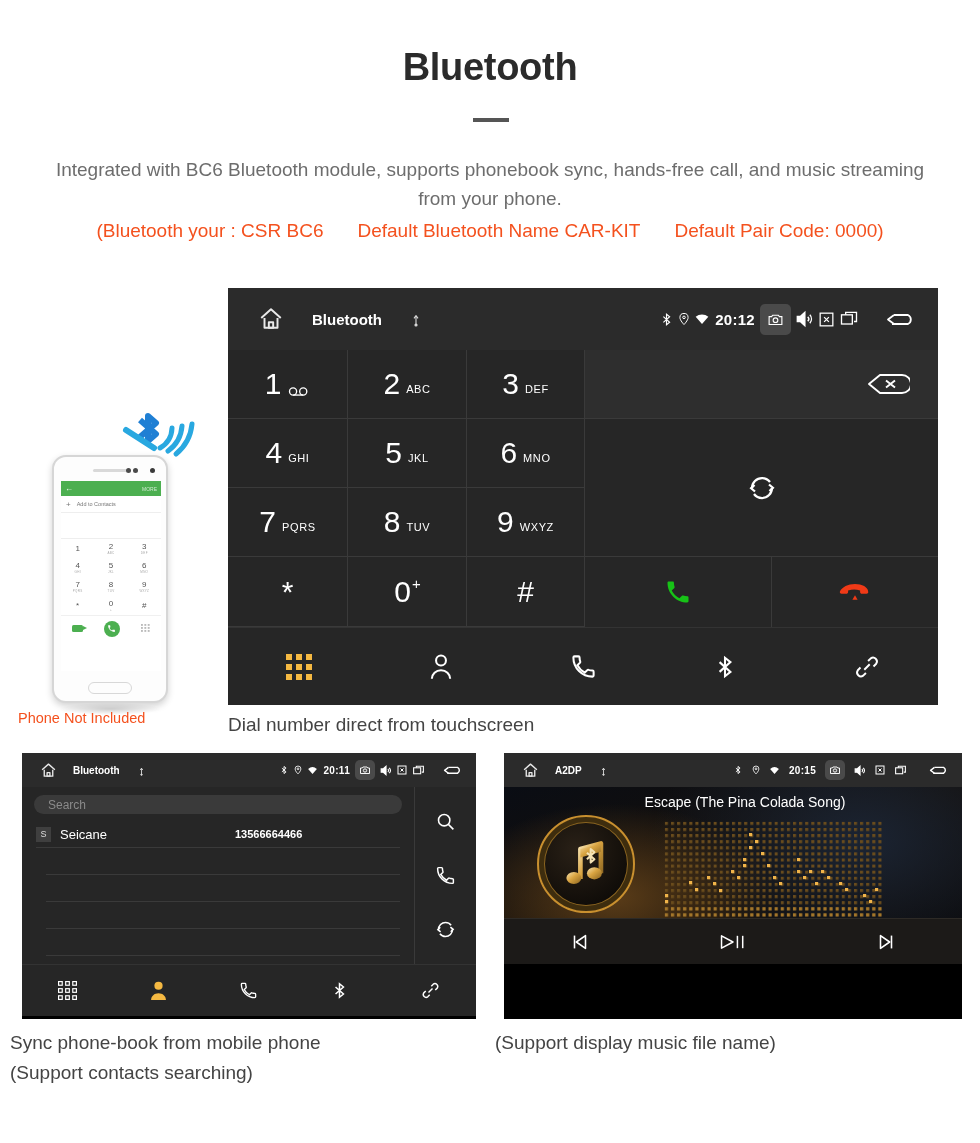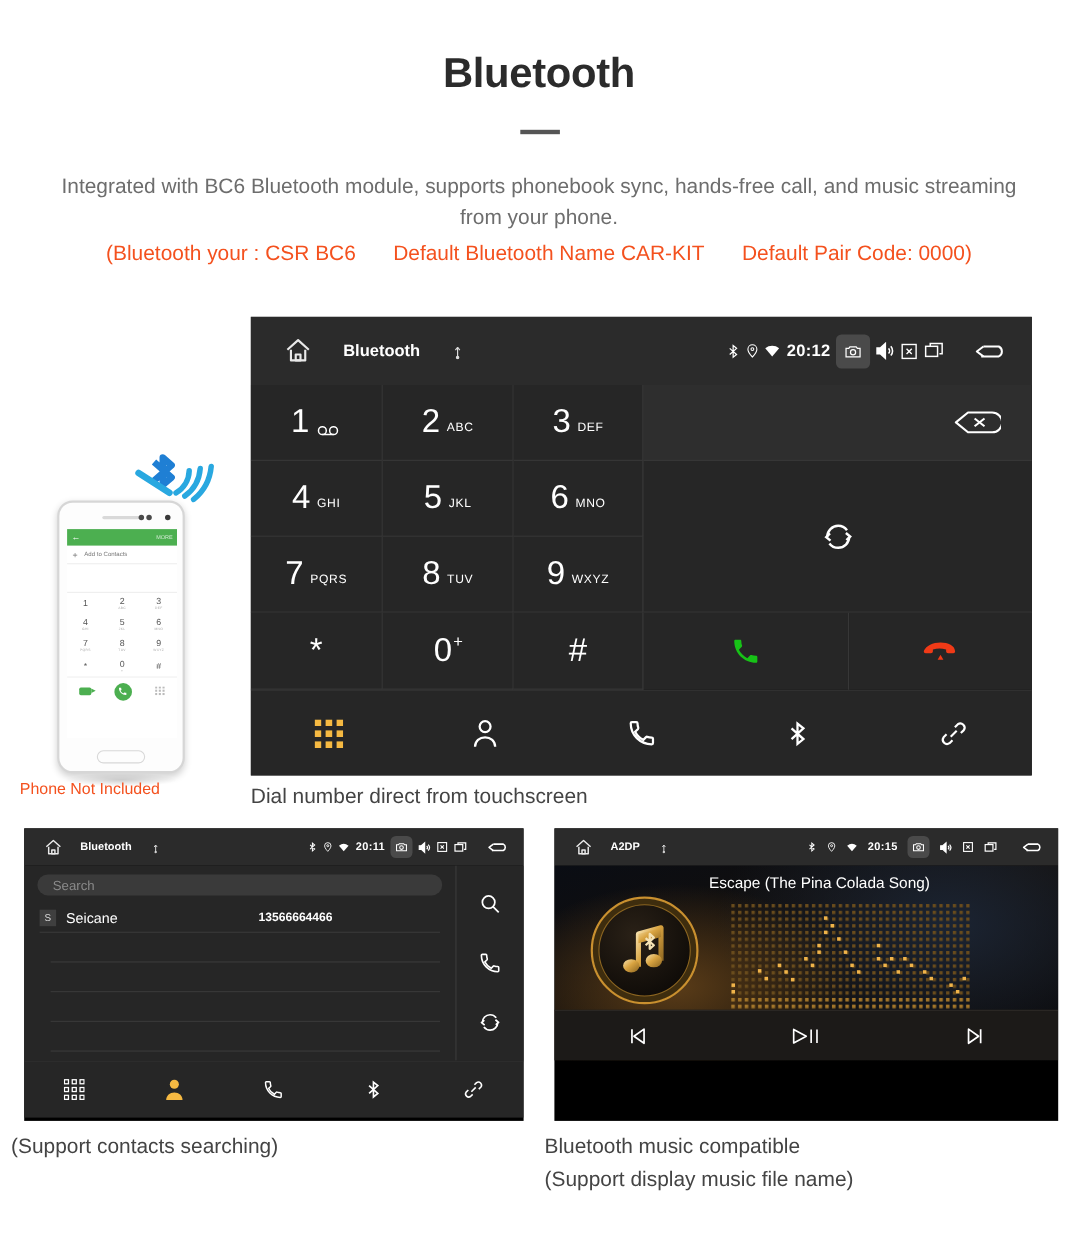--- a/index.html
+++ b/index.html
@@ -696,20 +696,21 @@
       <span class="tab">
         <svg viewBox="0 0 24 24" width="19" height="19" fill="none" stroke="#fff" stroke-width="1.8" stroke-linejoin="round">
             <path d="M9.5 14.5 L14.5 9.5"></path>
             <path d="M13 6.5 L15.5 4 a3.6 3.6 0 0 1 5 5 L18 11.5"></path>
             <path d="M11 17.5 L8.5 20 a3.6 3.6 0 0 1-5-5 L6 12.5"></path>
           </svg>
       </span>
     </div>
   </div>
   <div class="cap" id="cap-pb">
+    <div>Sync phone-book from mobile phone</div>
     <div>(Support contacts searching)</div>
   </div>
 
   <div class="hu" id="mu-screen">
     <div class="statusbar">
       <span class="sb-home">
         <svg viewBox="0 0 24 24" width="17" height="17" fill="none" stroke="#e9e9e9" stroke-width="1.9" stroke-linejoin="round">
             <path d="M3 11 L12 3 L21 11"></path>
             <path d="M6 11 V20 H18 V11"></path>
             <rect x="10" y="15" width="4" height="5"></rect>
@@ -864,17 +865,16 @@
         <span class="c">
           <svg viewBox="0 0 24 24" width="22" height="22" fill="none" stroke="#fff" stroke-width="1.7" stroke-linejoin="round">
               <path d="M6 5 L16 12 L6 19 Z"></path>
               <path d="M18 5 V19"></path>
             </svg>
         </span>
       </div>
     </div>
   </div>
   <div class="cap" id="cap-mu">
-    <div>Bluetooth music compatible</div>
     <div>(Support display music file name)</div>
   </div>
 
 </div>
 
 </body></html>

